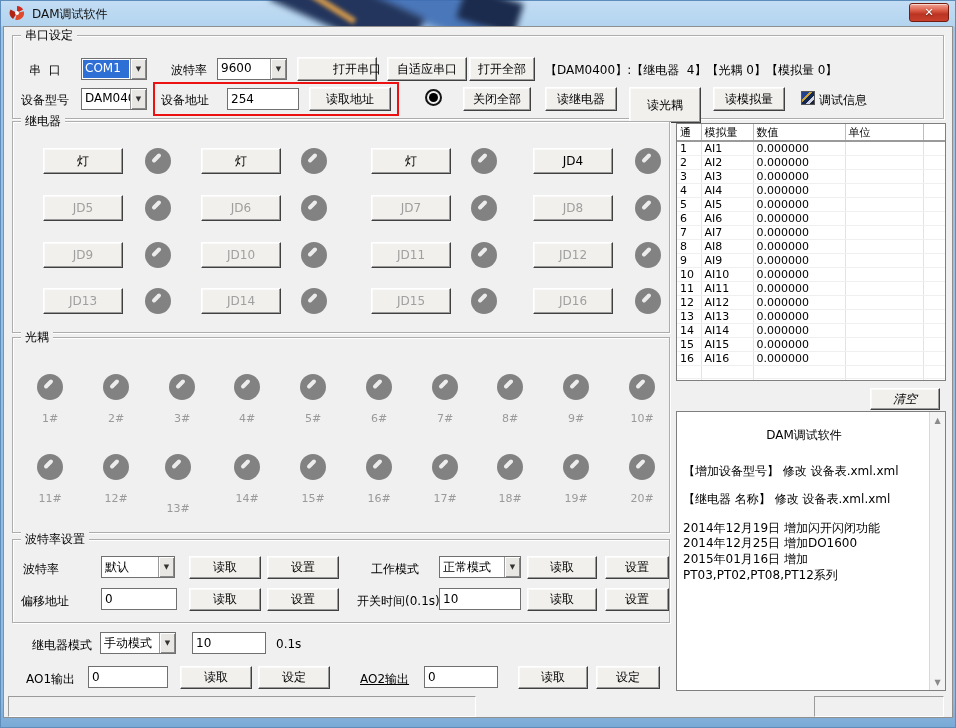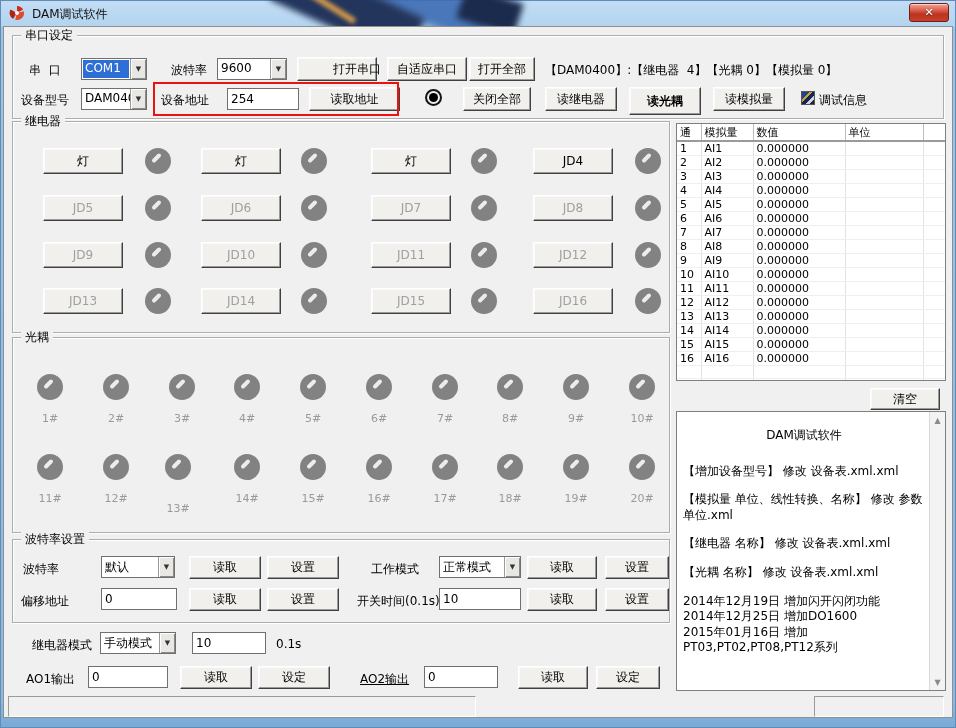--- a/index.html
+++ b/index.html
@@ -140,28 +140,28 @@
       <span class="lbl" style="left:532px;top:26px;">【DAM0400】:【继电器  4】【光耦 0】【模拟量 0】</span>
 
       <span class="lbl" style="left:8px;top:56px;">设备型号</span>
       <div class="combo" style="left:68px;top:52px;width:66px;height:22px;">
         <span class="combo-text">DAM0400</span>
         <span class="combo-btn">▼</span>
       </div>
 
       <span class="lbl" style="left:148px;top:56px;">设备地址</span>
       <input class="tb" style="left: 214px; top: 52px; width: 72px; height: 22px;" value="254">
-      <button class="btn" style="left:296px;top:51px;width:91px;height:24px;">读取地址</button>
+      <button class="btn" style="left:296px;top:51px;width:82px;height:24px;">读取地址</button>
       <div class="hl-box" style="left:140px;top:46px;width:246px;height:34px;"></div>
 
       <div class="radio" style="left:412px;top:53px;"></div>
 
       <button class="btn" style="left:450px;top:51px;width:68px;height:24px;">关闭全部</button>
       <button class="btn" style="left:532px;top:51px;width:72px;height:24px;">读继电器</button>
-      <button class="btn" style="left:616px;top:51px;width:72px;height:28px;font-weight:bold;">读光耦</button>
+      <button class="btn" style="left:616px;top:51px;width:72px;height:36px;">读光耦</button>
       <button class="btn" style="left:700px;top:51px;width:72px;height:24px;">读模拟量</button>
       <span class="debug-icon" style="left:788px;top:55px;"></span>
       <span class="lbl" style="left:806px;top:56px;">调试信息</span>
     </div>
 
     <div class="group" style="left:8px;top:94px;width:658px;height:212px;">
       <span class="group-title">继电器</span>
 
       <button class="btn relay-btn on" style="left:30px;top:26px;">灯</button>
       <div class="led abs" style="left:132px;top:26px;"></div>
@@ -340,21 +340,21 @@
               <td></td>
               <td></td>
               <td></td>
               <td></td>
               <td></td>
             </tr>
       </tbody>
         </table>
     </div>
 
-    <button class="btn" style="left:866px;top:361px;width:70px;height:22px;">清空</button>
+    <button class="btn" style="left:866px;top:361px;width:70px;height:22px;font-style:italic;">清空</button>
 
     <div class="group" style="left:8px;top:310px;width:658px;height:196px;">
       <span class="group-title">光耦</span>
 
       <div class="opto-cell" style="left:20px;top:36px;">
           <div class="led"></div>
           <div class="opto-label">1#</div>
         </div>
       <div class="opto-cell" style="left:86px;top:36px;">
           <div class="led"></div>
@@ -432,23 +432,21 @@
       <div class="opto-cell" style="left:612px;top:116px;">
           <div class="led"></div>
           <div class="opto-label">20#</div>
         </div>
     </div>
 
     <div class="info-panel">
       <div class="info-content">
         <div class="info-title">DAM调试软件</div>
         <p class="info-line">【增加设备型号】 修改  设备表.xml.xml</p>
-        <p class="info-line">【模拟量 单位、线性转换、名称】 修改 参数单位.xml</p>
         <p class="info-line">【继电器 名称】 修改  设备表.xml.xml</p>
-        <p class="info-line">【光耦 名称】 修改  设备表.xml.xml</p>
         <div class="history">
           <div>2014年12月19日  增加闪开闪闭功能</div>
           <div>2014年12月25日  增加DO1600</div>
           <div>2015年01月16日  增加PT03,PT02,PT08,PT12系列</div>
         </div>
       </div>
       <div class="scrollbar">
         <div class="sb-arrow sb-up">▲</div>
         <div class="sb-arrow sb-down">▼</div>
       </div>

